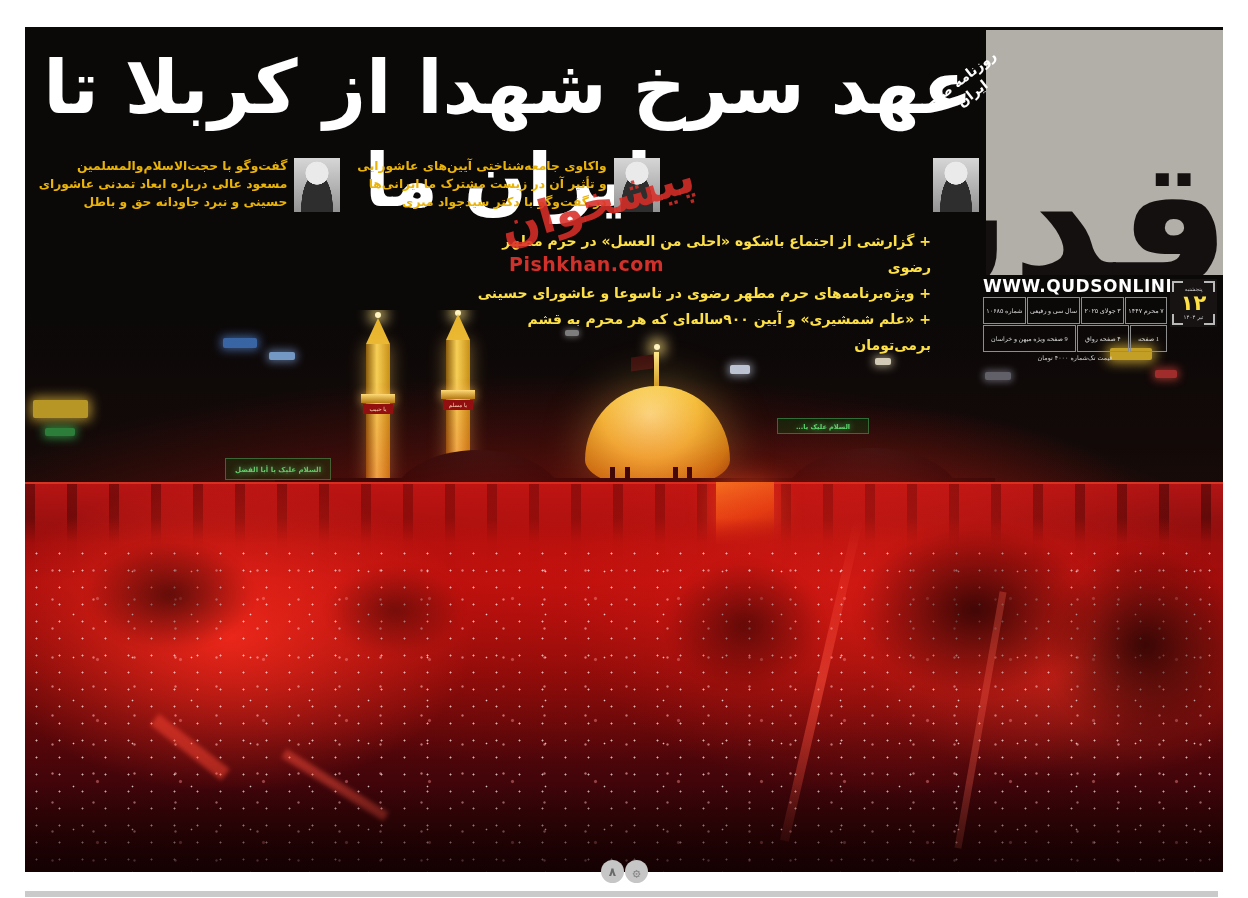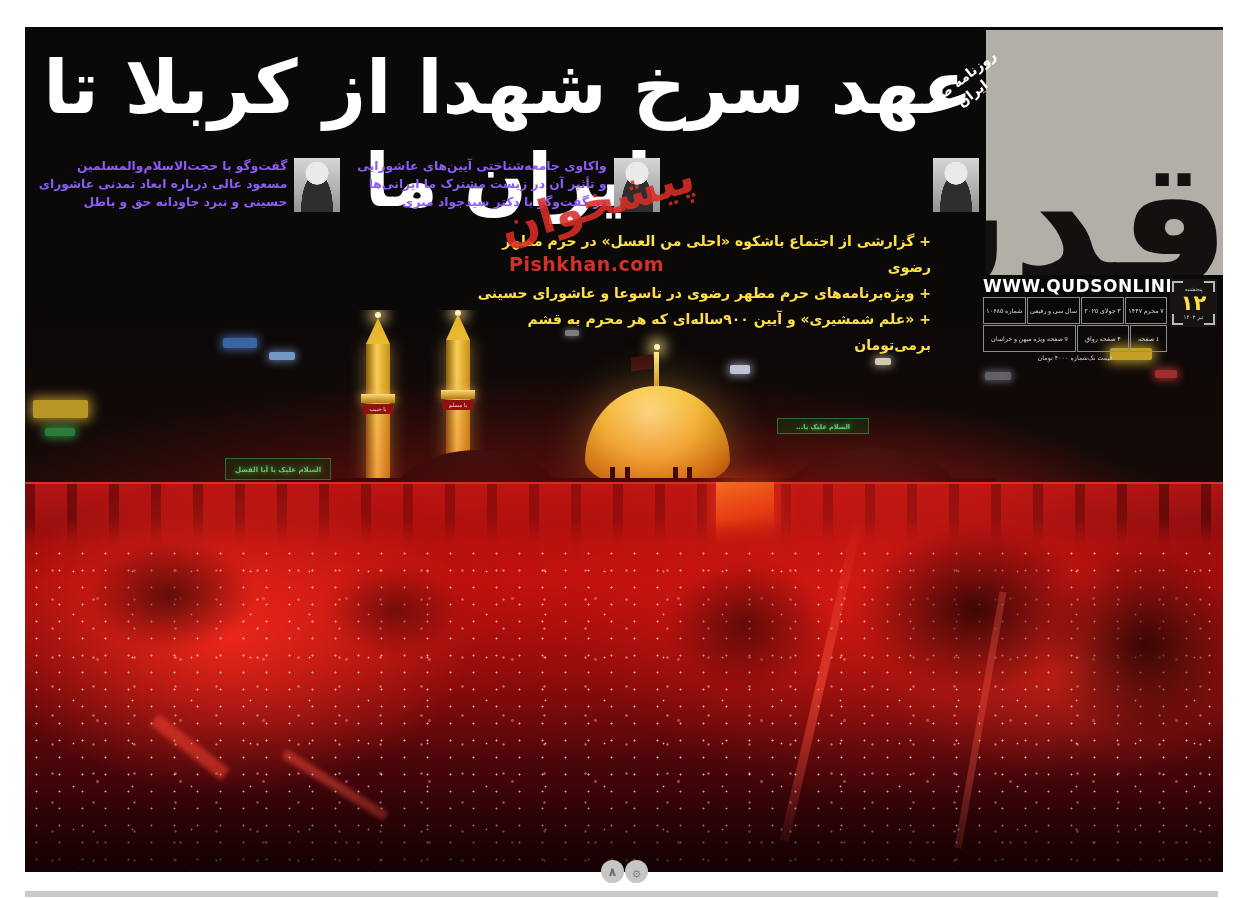--- a/index.html
+++ b/index.html
@@ -44,21 +44,21 @@
   .d-month{font-size:5.5px;color:#cfcfcf;line-height:6px;}
 
   
   .stories{position:absolute;top:131px;right:244px;left:12px;display:flex;direction:rtl;gap:16px;z-index:12;}
   .story{flex:1 1 0;display:flex;gap:7px;align-items:flex-start;}
   .portrait{flex:none;width:46px;height:54px;filter:grayscale(1) contrast(1.05);
             background:
               radial-gradient(circle at 50% 28%, #e9e5db 0 25%, rgba(0,0,0,0) 26%),
               radial-gradient(ellipse at 50% 92%, #35312b 0 48%, rgba(0,0,0,0) 49%),
               linear-gradient(#d6d2c8,#96928a);}
-  .story-text{font-size:12.3px;font-weight:bold;line-height:1.45;color:#8b5cf6;text-align:right;direction:rtl;}
+  .story-text{font-size:12.3px;font-weight:bold;line-height:1.45;color:#eab308;text-align:right;direction:rtl;}
 
   
   .bullets{position:absolute;top:202px;right:292px;width:470px;direction:rtl;text-align:right;z-index:12;
            color:#fde047;font-size:14px;font-weight:bold;line-height:1.85;}
 
   
   .wm-fa{position:absolute;left:472px;top:148px;font-size:46px;font-weight:bold;direction:rtl;
          color:rgba(216,46,40,.88);transform:rotate(-16deg);z-index:30;}
   .wm-en{position:absolute;left:484px;top:226px;font-size:19px;font-weight:bold;color:rgba(222,52,46,.94);
          letter-spacing:.5px;z-index:30;}

